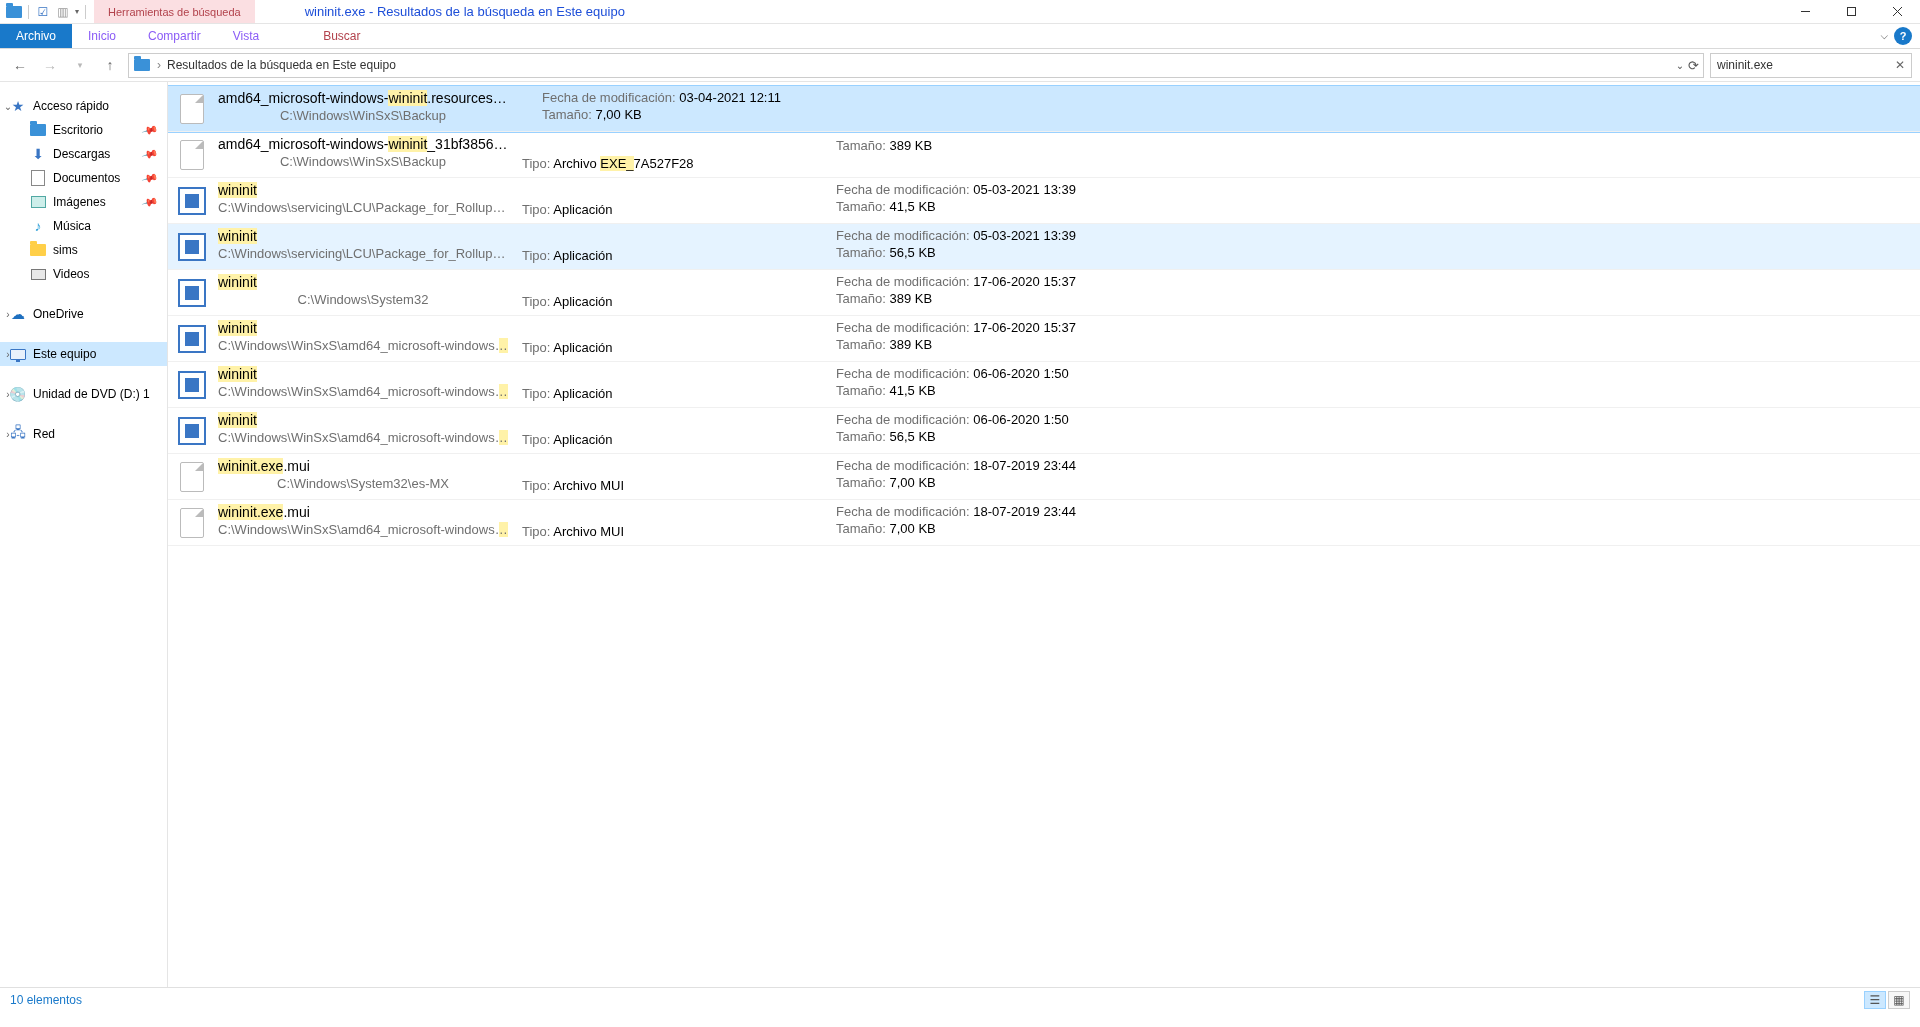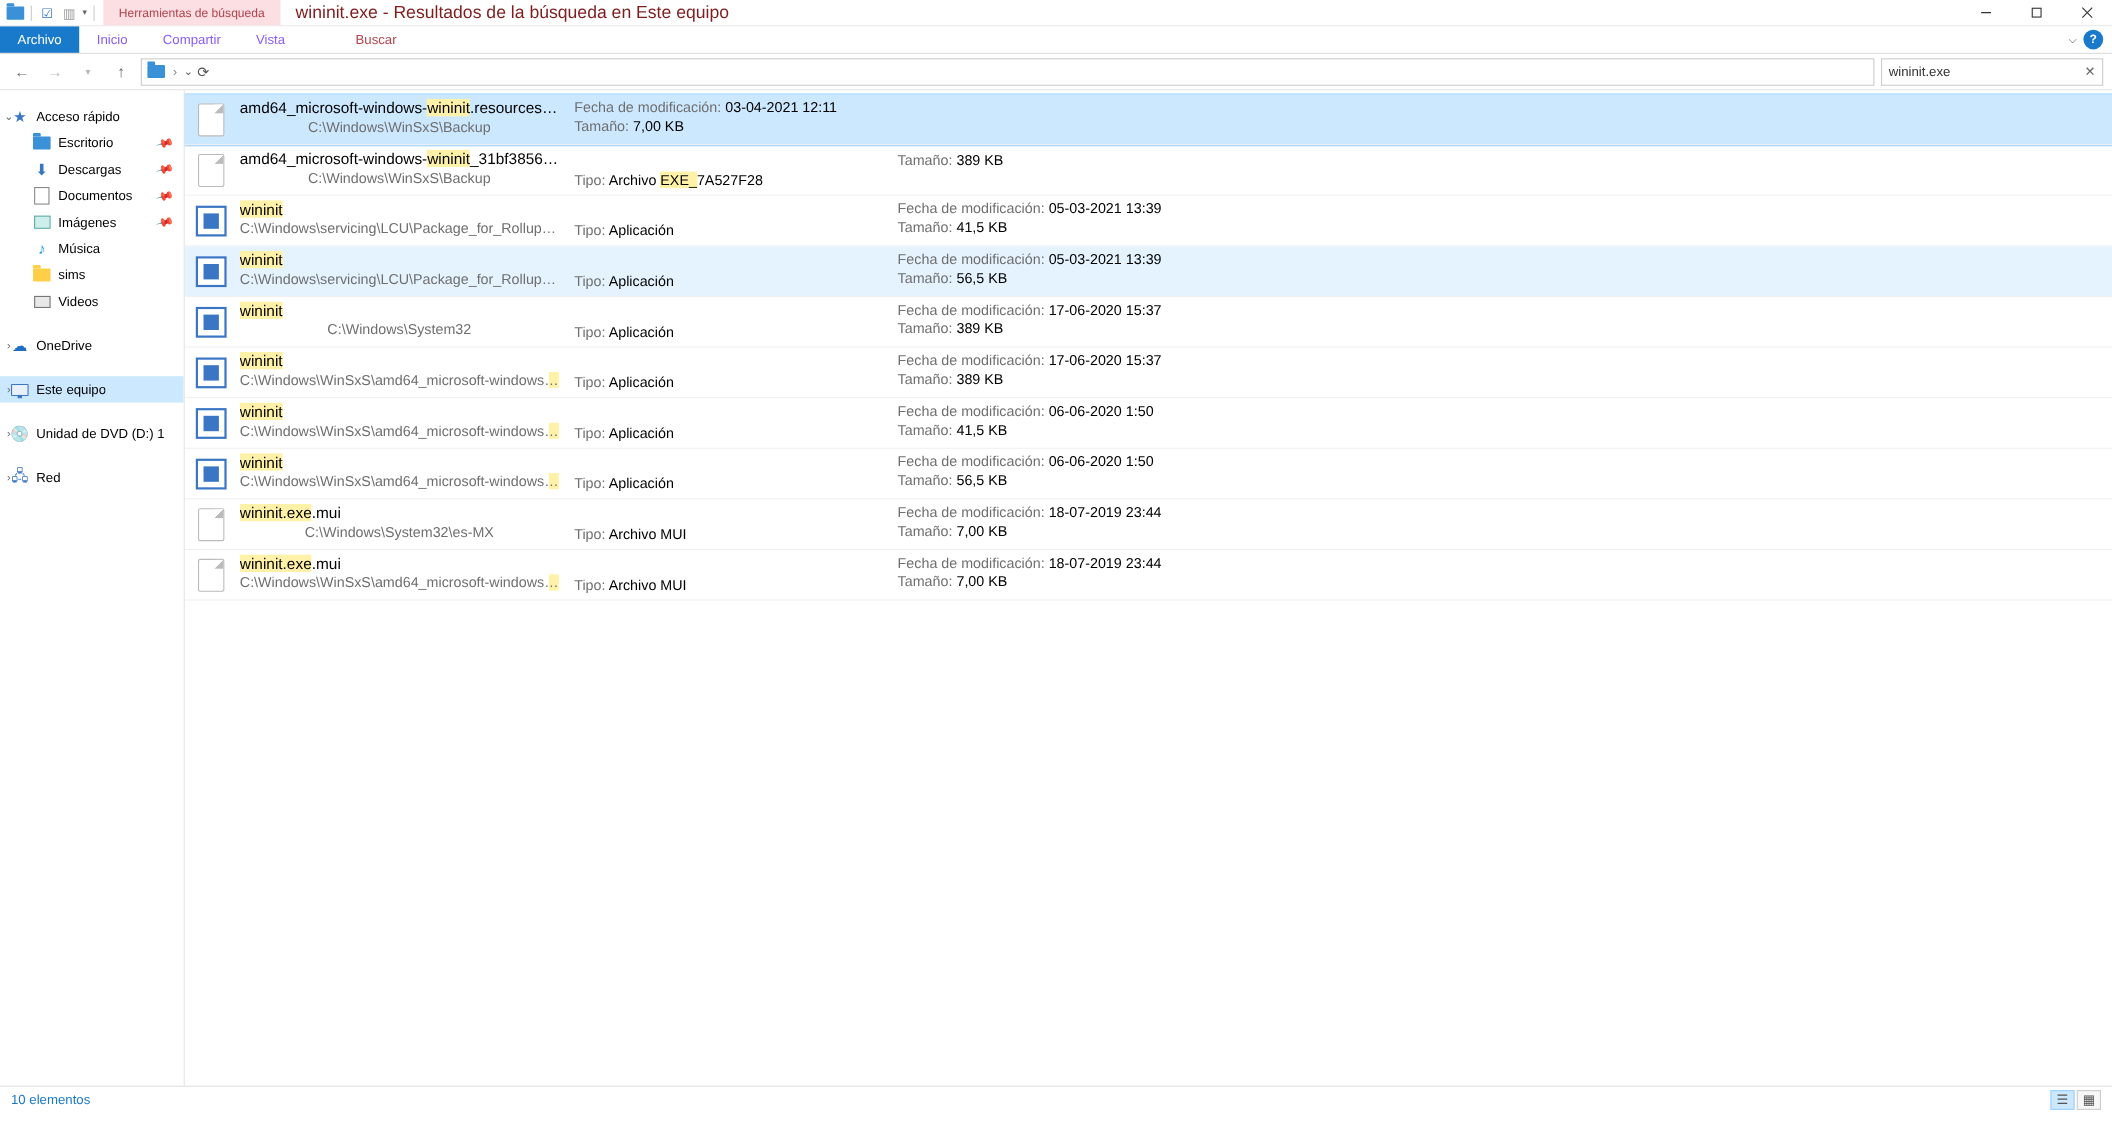--- a/index.html
+++ b/index.html
@@ -6,21 +6,21 @@
   body { font-family: "Segoe UI", Tahoma, sans-serif; font-size: 12px; color: #000; background: #fff; width: 1920px; height: 1027px; position: relative; overflow: hidden; }
   
   
   .titlebar { height: 24px; display: flex; align-items: center; background: #fff; border-bottom: 1px solid #e5e5e5; }
   .titlebar-left { display: flex; align-items: center; height: 100%; }
   .qat { display: flex; align-items: center; height: 100%; gap: 4px; padding: 0 6px; }
   .qat-icon { width: 16px; height: 16px; display: flex; align-items: center; justify-content: center; }
   .qat-sep { display: inline-block; width: 1px; height: 14px; background: #ccc; margin: 0 2px; }
   .dropdown-arrow { font-size: 8px; color: #666; }
   .contextual-tab { height: 100%; display: flex; flex-direction: column; justify-content: center; align-items: center; padding: 0 14px; background: #fbdfe2; color: #b2424c; font-size: 11px; }
-  .window-title { padding: 0 14px; font-size: 16px; color: #7f1d1d; }
+  .window-title { padding: 0 14px; font-size: 13px; color: #1d4ed8; margin-left: 36px; }
   .titlebar-spacer { flex: 1; }
   .win-controls { display: flex; height: 100%; }
   .win-btn { width: 46px; height: 100%; display: flex; align-items: center; justify-content: center; font-size: 11px; color: #333; }
   .win-btn svg { stroke: #333; }
   
   
   .ribbon { height: 25px; display: flex; align-items: stretch; background: #fff; border-bottom: 1px solid #d9d9d9; }
   .ribbon-tab { padding: 0 16px; display: flex; align-items: center; font-size: 12px; color: #8b5cf6; cursor: default; }
   .ribbon-tab.file { background: #1979ca; color: #fff; }
   .ribbon-tab.context { color: #b2424c; }
@@ -57,21 +57,21 @@
   
   
   .results { flex: 1; overflow-y: auto; padding: 4px 0 0 0; }
   .result-row { display: flex; align-items: flex-start; gap: 10px; padding: 4px 12px 4px 8px; border-bottom: 1px solid #f0f0f0; min-height: 46px; }
   .result-row.selected { background: #cce8ff; outline: 1px solid #99d1ff; }
   .result-row.hover { background: #e5f3ff; }
   .row-icon { width: 32px; height: 32px; margin-top: 3px; flex-shrink: 0; display: flex; align-items: center; justify-content: center; }
   .row-cols { flex: 1; display: flex; gap: 14px; }
   .col-main { width: 290px; flex-shrink: 0; }
   .col-type { width: 280px; flex-shrink: 0; }
-  .col-meta { flex: 1; }
+  .col-meta { flex: 1; margin-left: 20px; }
   .fname { font-size: 14px; color: #000; white-space: nowrap; overflow: hidden; text-overflow: ellipsis; }
   .fpath { font-size: 13px; color: #6f6f6f; white-space: nowrap; overflow: hidden; text-overflow: ellipsis; margin-top: 2px; text-align: center; }
   .ftype { font-size: 13px; margin-top: 20px;}
   .ftype .lbl { color: #6f6f6f; }
   .fmeta { font-size: 13px; }
   .fmeta .lbl { color: #6f6f6f; }
   .hl { background: #fff2a8; }
   
   
   .statusbar { position: absolute; bottom: 16px; left: 0; right: 0; height: 24px; border-top: 1px solid #e0e0e0; display: flex; align-items: center; padding: 0 10px; background: #fff; color: #1979ca; font-size: 12px; }
@@ -158,20 +158,21 @@
 <div class="addrbar">
   <div class="nav-btn">←</div>
   <div class="nav-btn disabled">→</div>
   <div class="nav-btn disabled" style="font-size:9px;">▾</div>
   <div class="nav-btn">↑</div>
   <div class="addr-box">
     <span class="addr-icon">
         <span class="blue-folder"></span>
       </span>
     <span style="color:#888;">›</span>
+    <span class="addr-text">Resultados de la búsqueda en Este equipo</span>
     <span class="addr-right">
       <span style="font-size:10px;">⌄</span>
       <span style="font-size:13px;">⟳</span>
     </span>
   </div>
   <div class="search-box">
     <span class="search-text">wininit.exe</span>
     <span class="search-clear">✕</span>
   </div>
 </div>

